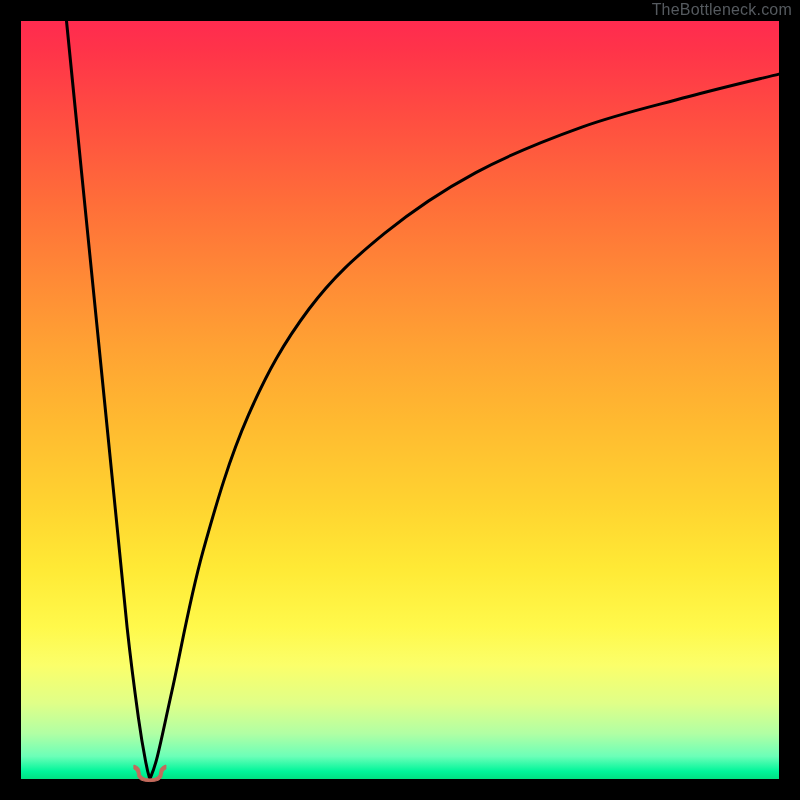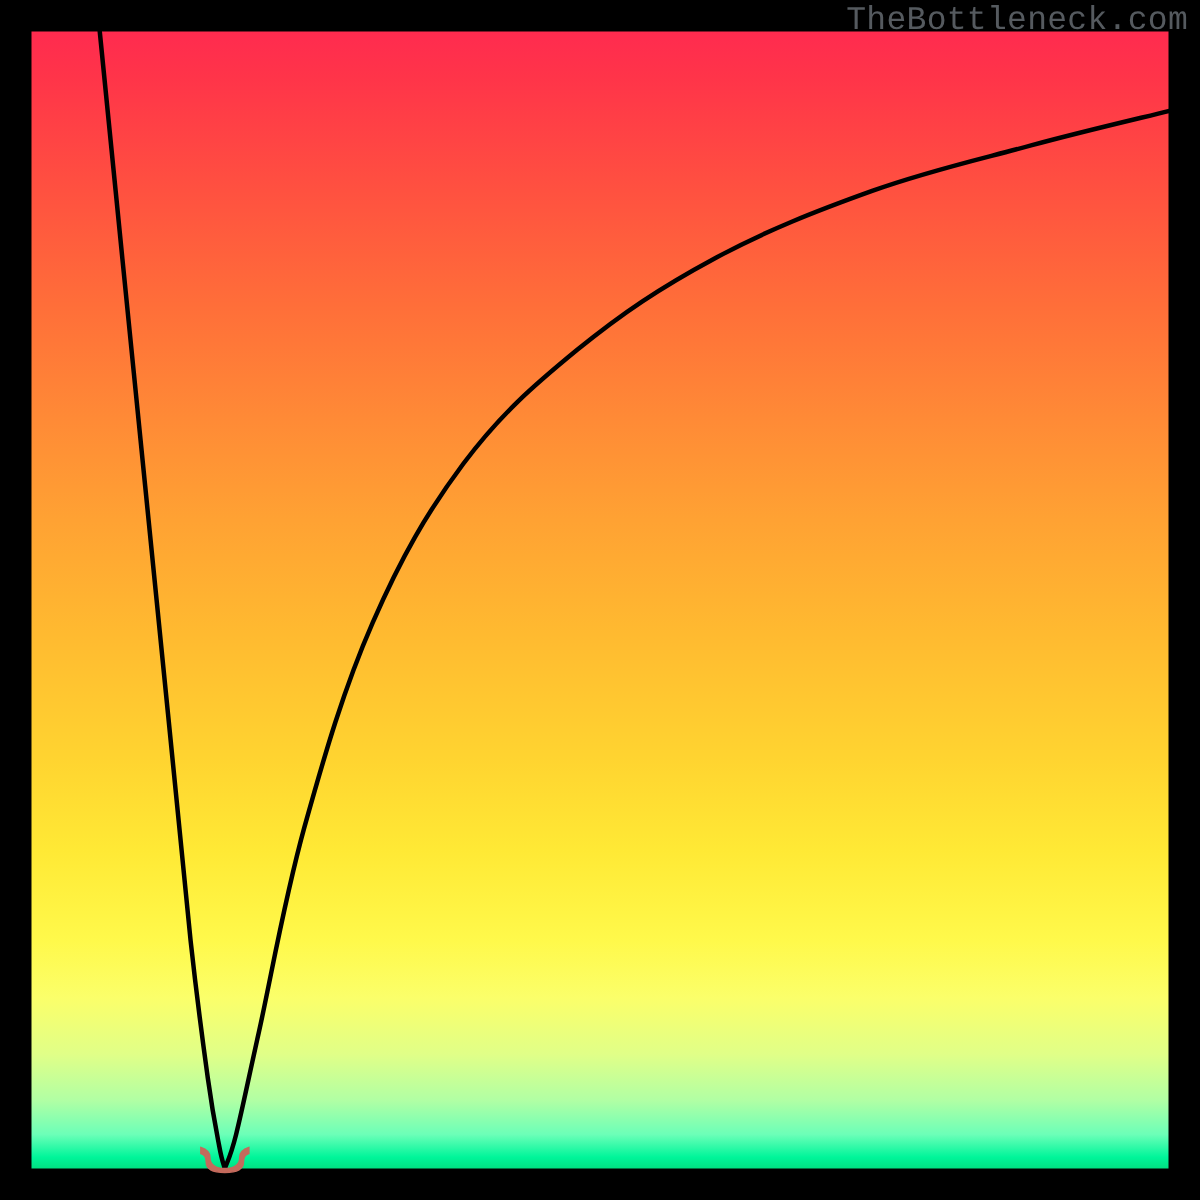--- a/index.html
+++ b/index.html
@@ -33,22 +33,22 @@
       #b1ffa4 94%,
       #6cffb8 97%,
       #00f59a 99%,
       #00e182 100%
     );
   }
   .watermark {
     position: absolute;
     top: 1px;
     right: 8px;
-    font-family: Liberation Mono, monospace;
-    font-size: 22px;
+    font-family: Liberation Sans, sans-serif;
+    font-size: 16px;
     font-weight: 400;
     letter-spacing: 0.2px;
     color: #555a5f;
     user-select: none;
   }
   svg.curves {
     position: absolute;
     left: 21px;
     top: 21px;
     width: 758px;

